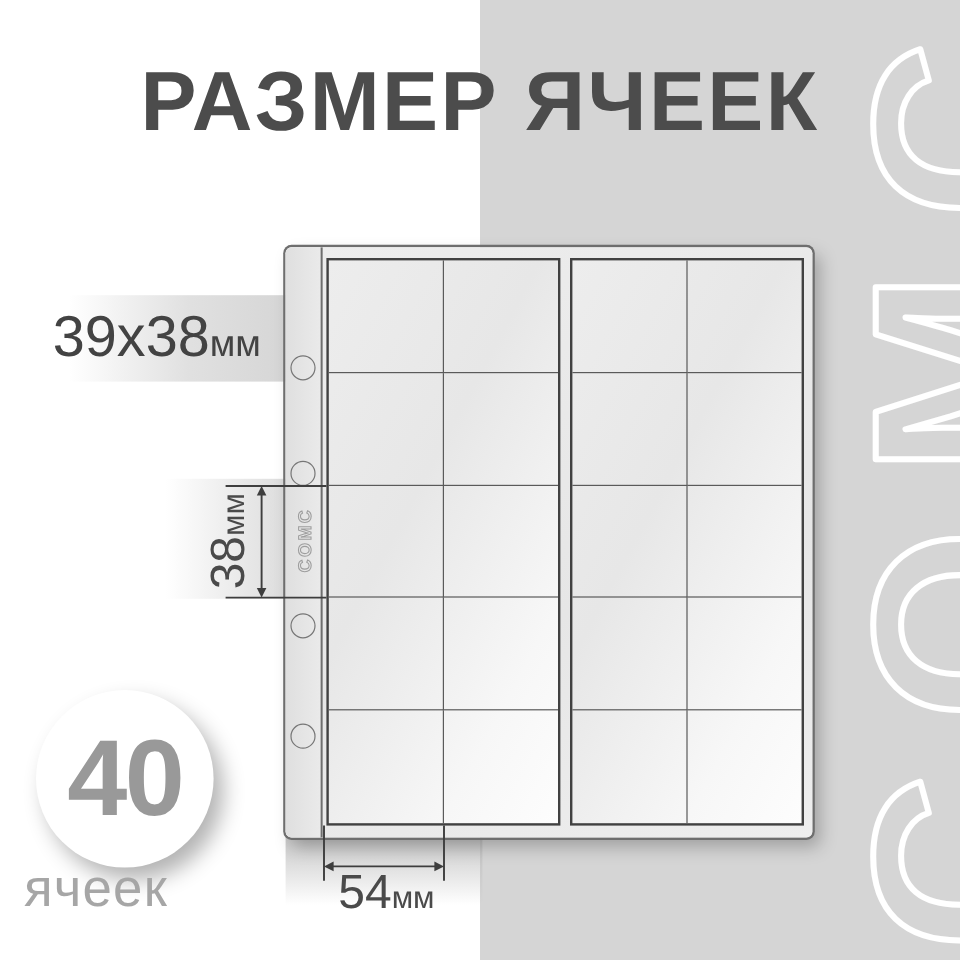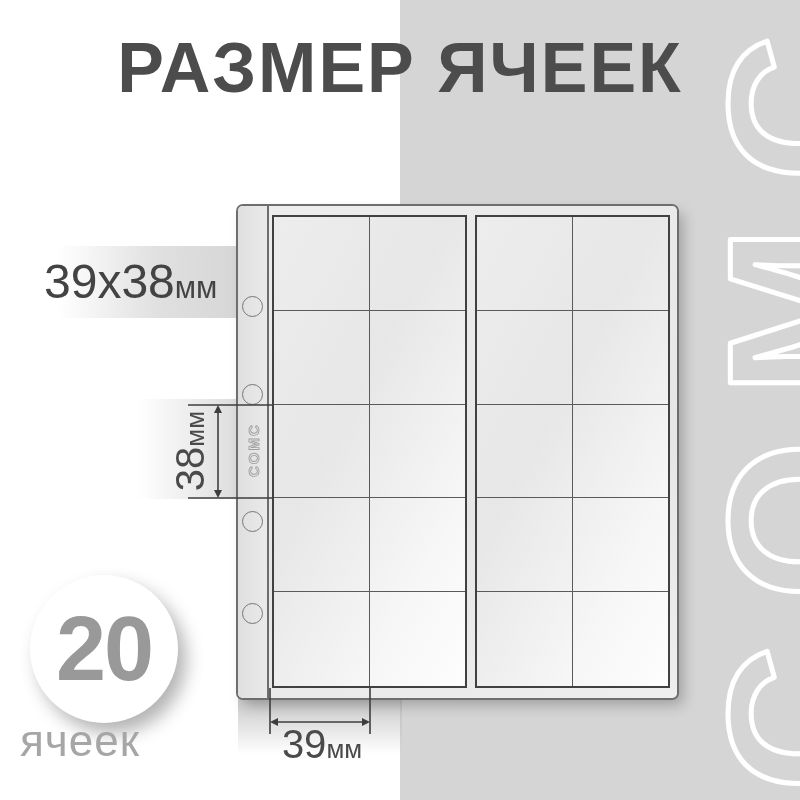--- a/index.html
+++ b/index.html
@@ -17,21 +17,21 @@
 
   
   .watermark-svg{left:0;top:0;width:800px;height:800px;z-index:1;pointer-events:none;}
   .watermark-svg text{
     font-family:"Liberation Sans", sans-serif;font-weight:700;font-size:205px;
     letter-spacing:44px;fill:none;stroke:var(--watermark-outline);stroke-width:5px;
     stroke-linejoin:round;
   }
 
   
-  .title{left:0;top:28px;width:800px;margin:0;text-align:center;z-index:4;
+  .title{left:0;top:44px;width:800px;margin:0;text-align:center;z-index:4;
     font-size:70px;font-weight:700;letter-spacing:2px;color:var(--title);}
 
   
   .band{z-index:1;}
   .band1{left:58px;top:246px;width:180px;height:72px;
     background:linear-gradient(90deg, rgba(214,214,214,0) 0%, rgba(214,214,214,.75) 55%, #d6d6d6 100%);}
   .band2{left:138px;top:399px;width:100px;height:100px;
     background:linear-gradient(90deg, rgba(212,212,212,0) 0%, rgba(212,212,212,.8) 100%);}
   .under-sheet-fade{left:238px;top:698px;width:164px;height:70px;
     background:linear-gradient(180deg, rgba(190,190,190,.85) 0%, rgba(255,255,255,0) 80%);z-index:1;}
@@ -154,19 +154,19 @@
     <line x1="277" y1="722" x2="363" y2="722"></line>
     <polygon points="270,722 278,718 278,726"></polygon>
     <polygon points="370,722 362,718 362,726"></polygon>
   </g>
 </svg>
 
 <div class="abs dim-text dim38">
   <span>38</span><span class="unit">мм</span>
 </div>
 <div class="abs dim-text dim39">
-  <span>39</span><span class="unit">мм</span>
+  <span>54</span><span class="unit">мм</span>
 </div>
 
 <div class="abs badge-circle">
-  <span class="badge-number">20</span>
+  <span class="badge-number">40</span>
 </div>
 <div class="abs badge-label">ячеек</div>
 
 </body></html>

